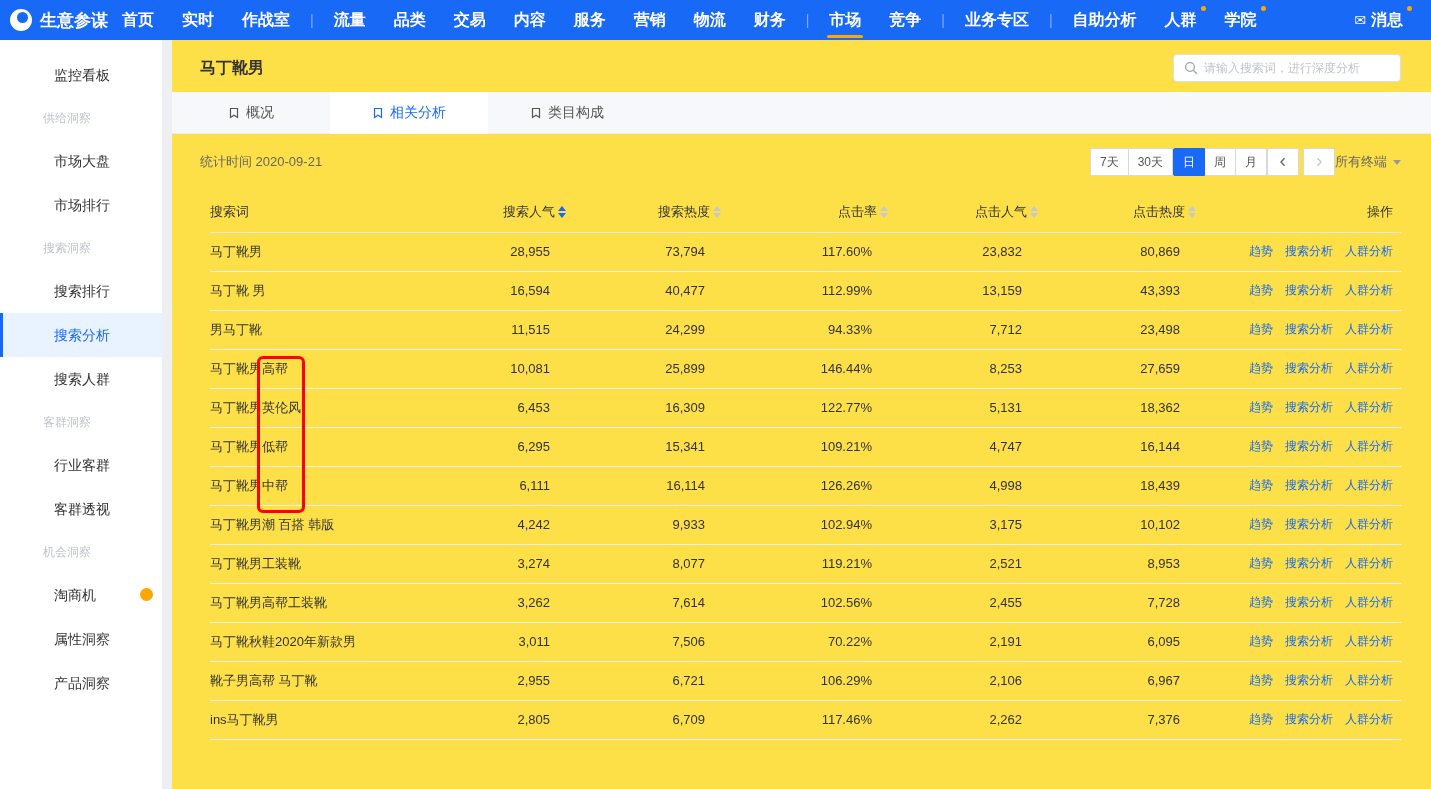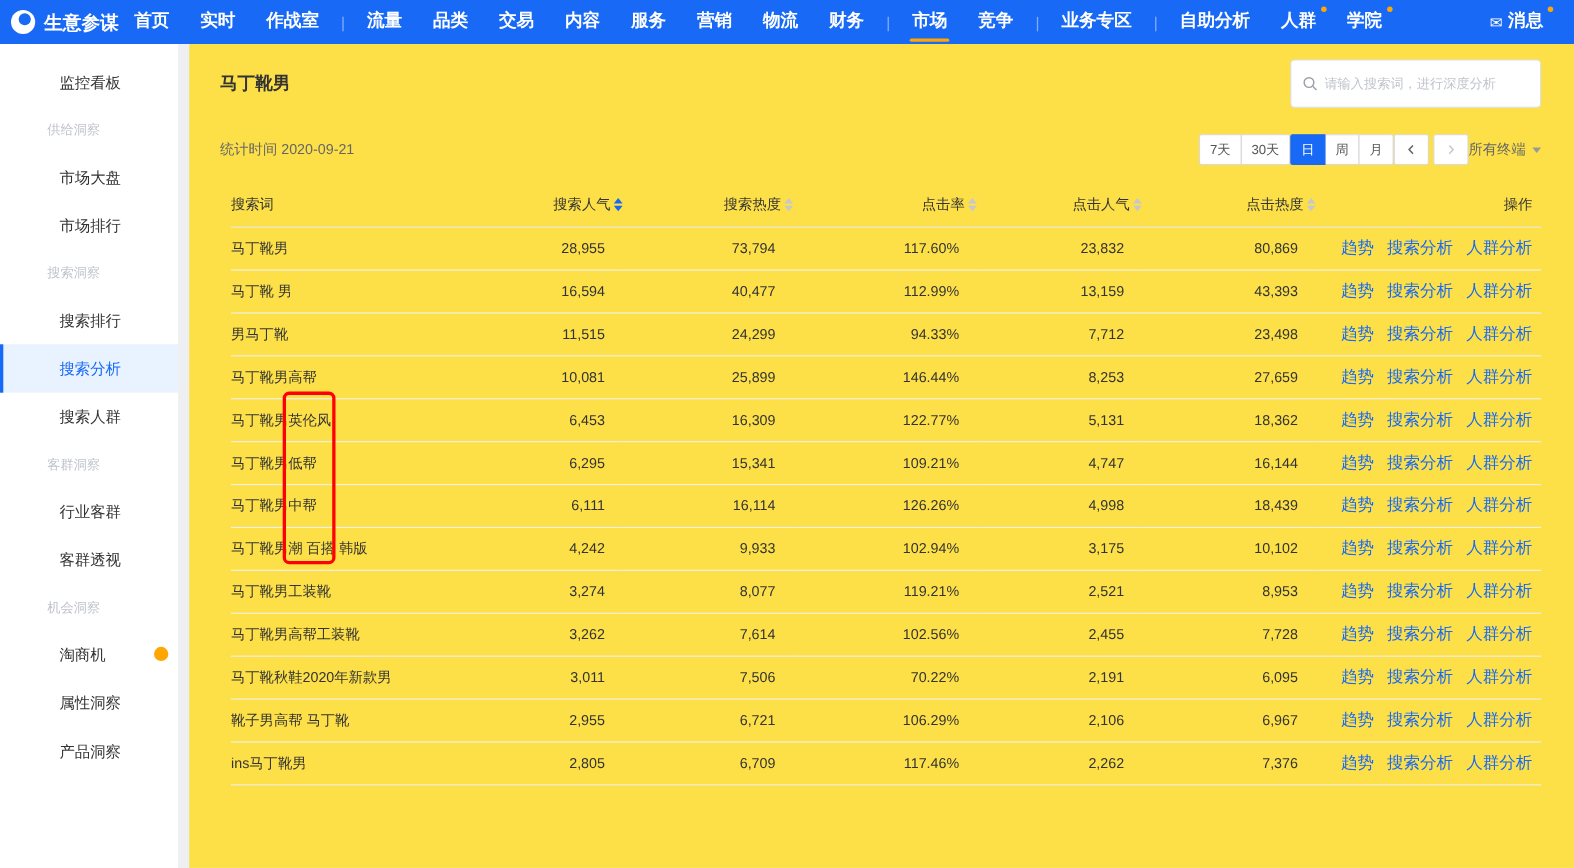--- a/index.html
+++ b/index.html
@@ -44,21 +44,21 @@
     white-space:nowrap;}
   .side-dot{position:absolute;right:9px;top:15px;width:13px;height:13px;border-radius:50%;
     background:var(--accent);}
 
   .main{flex:1;background:#fde047;margin-left:10px;display:flex;flex-direction:column;min-width:0;}
 
   
   .content-header{display:flex;justify-content:space-between;align-items:center;
     padding:14px 30px 10px 28px;}
   .page-title{font-size:16px;font-weight:bold;color:#333;}
-  .search-box{width:228px;height:44px;border:1px solid #dcdfe6;border-radius:4px;
+  .search-box{width:228px;height:28px;border:1px solid #dcdfe6;border-radius:4px;
     display:flex;align-items:center;padding:0 10px;gap:6px;background:#fff;cursor:text;}
   .search-box input{border:none;outline:none;flex:1;font-size:12px;color:#333;min-width:0;
     font-family:"Liberation Sans","DejaVu Sans",sans-serif;background:transparent;}
   .search-box input::placeholder{color:#c0c4cc;}
 
   
   .tab-strip{display:flex;height:42px;background:#f7f8fa;border-bottom:1px solid #ececec;}
   .tab{width:158px;display:flex;align-items:center;justify-content:center;gap:6px;
     font-size:14px;color:#555;cursor:pointer;position:relative;}
   .tab.active{background:#fff;color:var(--blue);}
@@ -98,21 +98,21 @@
   .tri{width:0;height:0;border-left:4px solid transparent;border-right:4px solid transparent;display:block;}
   .tri.up{border-bottom:5px solid #c5c8ce;}
   .tri.down{border-top:5px solid #c5c8ce;}
   th.sorted .tri.up{border-bottom-color:var(--blue);}
   th.sorted .tri.down{border-top-color:var(--blue);}
   td{height:39px;border-bottom:1px solid #f0f0f1;font-size:13px;color:#333;white-space:nowrap;
     overflow:hidden;}
   .td-kw{text-align:left;}
   .td-num{text-align:right;padding-right:16px;}
   .td-actions{text-align:right;padding-right:8px;}
-  .action-link{margin-left:12px;color:var(--link);font-size:15px;cursor:pointer;}
+  .action-link{margin-left:12px;color:var(--link);font-size:12px;cursor:pointer;}
 
   
   .red-annotation{position:absolute;left:257px;top:356px;width:48px;height:157px;
     border:3px solid var(--annot);border-radius:6px;z-index:20;pointer-events:none;}
 </style>
 </head>
 <body>
 
 <header class="topnav">
   <div class="brand">
@@ -276,20 +276,46 @@
         <span style="display:inline-flex;">
           <svg width="14" height="14" viewBox="0 0 14 14">
               <circle cx="6" cy="6" r="4.4" fill="none" stroke="#9aa0a8" stroke-width="1.3"></circle>
               <line x1="9.4" y1="9.4" x2="12.8" y2="12.8" stroke="#9aa0a8" stroke-width="1.3"></line>
             </svg>
         </span>
         <input type="text" placeholder="请输入搜索词，进行深度分析" style="">
       </div>
     </div>
 
+    <div class="tab-strip" id="tab-strip">
+        <div class="tab">
+    <span class="tab-icon">
+      <svg width="12" height="12" viewBox="0 0 12 12">
+              <path d="M2.5 1.5 h7 v9 l-3.5 -2.3 -3.5 2.3 z" fill="none" stroke="currentColor" stroke-width="1.2"></path>
+            </svg>
+    </span>
+    <span class="tab-label">概况</span>
+  </div>
+        <div class="tab active">
+    <span class="tab-icon">
+      <svg width="12" height="12" viewBox="0 0 12 12">
+              <path d="M2.5 1.5 h7 v9 l-3.5 -2.3 -3.5 2.3 z" fill="none" stroke="currentColor" stroke-width="1.2"></path>
+            </svg>
+    </span>
+    <span class="tab-label">相关分析</span>
+  </div>
+        <div class="tab">
+    <span class="tab-icon">
+      <svg width="12" height="12" viewBox="0 0 12 12">
+              <path d="M2.5 1.5 h7 v9 l-3.5 -2.3 -3.5 2.3 z" fill="none" stroke="currentColor" stroke-width="1.2"></path>
+            </svg>
+    </span>
+    <span class="tab-label">类目构成</span>
+  </div>
+      </div>
 
     <div class="toolbar">
       <span class="stat-time">统计时间 2020-09-21</span>
       <div class="controls">
         <div class="btn-group" id="range-group">
             <button class="btn">7天</button>
             <button class="btn">30天</button>
           </div>
         <div class="btn-group" id="period-group">
             <button class="btn active">日</button>

